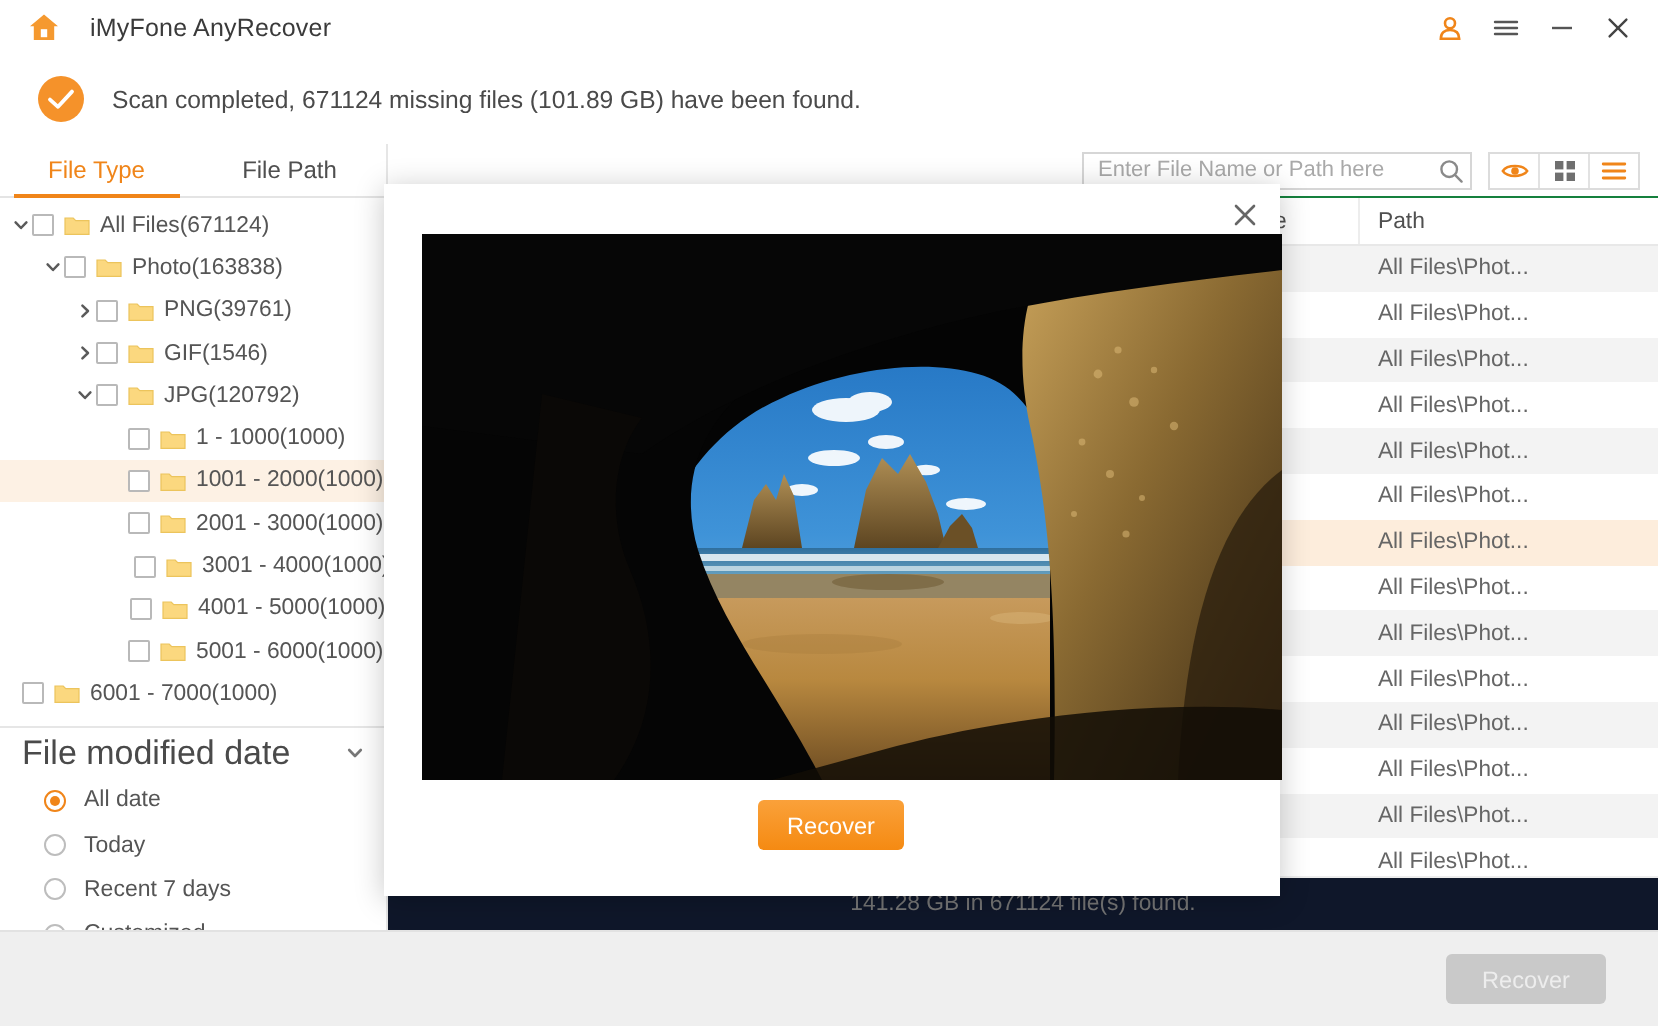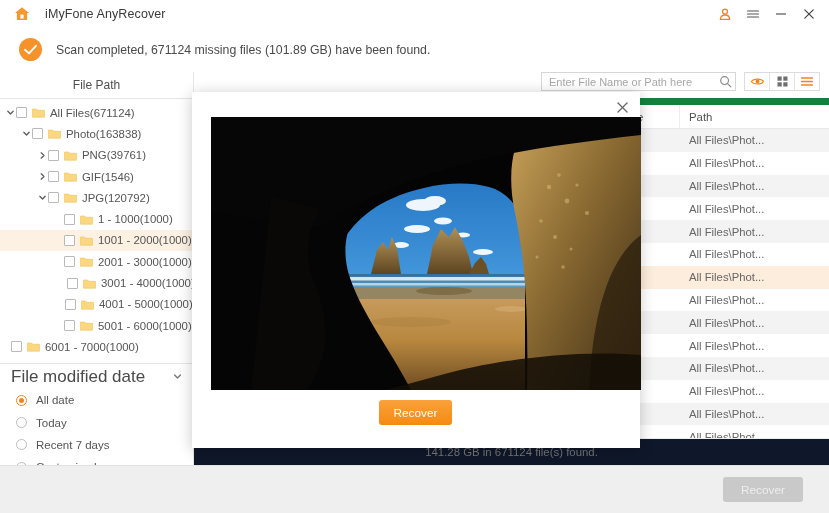--- a/index.html
+++ b/index.html
@@ -149,21 +149,21 @@
     height: 25px;
     padding: 0 10px 0 11px;
     font-size: 17px;
     color: #4a4a4a;
     cursor: default;
   }
   .filter-head .caret { margin-left: auto; }
   .radio-row {
     display: flex; align-items: center;
     height: 22.4px;
-    padding-left: 16px;
+    padding-left: 22px;
     font-size: 11.5px;
     color: #555;
     cursor: default;
   }
   .radio {
     width: 11px; height: 11px;
     border-radius: 50%;
     border: 1px solid #bdbdbd;
     background: #fff;
     margin-right: 9px;
@@ -181,22 +181,22 @@
 
   
   .right-panel {
     position: absolute; left: 194px; top: 72px;
     width: 635px; height: 393px;
     background: #ffffff;
   }
   .toolbar {
     position: relative;
     height: 26px;
-    border-bottom: 7px solid #15803d;
-    display: flex; justify-content: flex-end;
+    border-bottom: 1px solid #15803d;
+    display: flex; align-items: center; justify-content: flex-end;
   }
   .search-box {
     width: 195px; height: 19px;
     border: 1px solid #d6d6d6;
     background: #fff;
     display: flex; align-items: center;
     margin-right: 8px;
     box-sizing: border-box;
   }
   .search-input {
@@ -391,20 +391,23 @@
       <svg width="23" height="23" viewBox="0 0 23 23">
         <circle cx="11.5" cy="11.5" r="11.5" fill="#f5922a"></circle>
         <path d="M6 11.8 L10 15.4 L17 7.8" fill="none" stroke="#ffffff" stroke-width="1.9" stroke-linecap="round" stroke-linejoin="round"></path>
       </svg>
     </span>
     <span class="status-text">Scan completed, 671124 missing files (101.89 GB) have been found.</span>
   </div>
 
   <div class="left-panel">
     <div class="tabs">
+      <div class="tab active">
+        <span>File Type</span>
+      </div>
       <div class="tab">
         <span>File Path</span>
       </div>
     </div>
 
     <div class="tree" id="tree">
         <div class="tree-row" style="padding-left: 5px;">
           <span class="chev">
             <svg width="9" height="9" viewBox="0 0 9 9">
               <path d="M1.8 3.2 L4.5 6 L7.2 3.2" fill="none" stroke="#5a5a5a" stroke-width="1.25" stroke-linecap="round" stroke-linejoin="round"></path>

